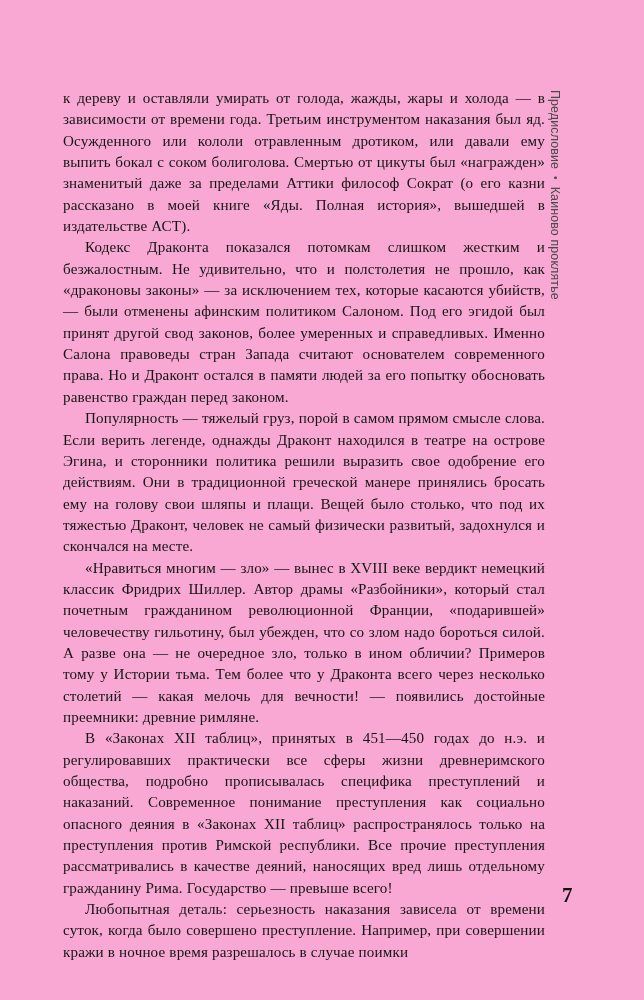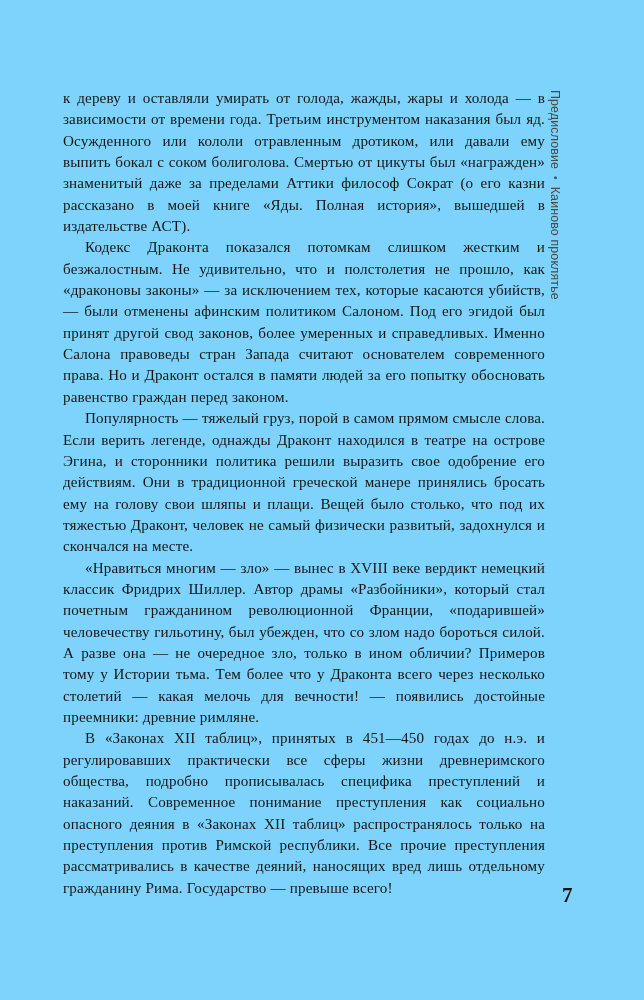--- a/index.html
+++ b/index.html
@@ -15,21 +15,21 @@
     position: relative;
     overflow: hidden;
     font-family: "Liberation Serif", "DejaVu Serif", serif;
     color: #151515;
     -webkit-font-smoothing: antialiased;
   }
 
   .page {
     position: absolute;
     inset: 0;
-    background: #7dd3fc;
+    background: #f9a8d4;
   }
 
   
   .text-column {
     position: absolute;
     left: 63px;
     top: 88px;
     width: 482px;
   }
 
@@ -91,20 +91,21 @@
 <body>
 
 <div class="page">
 
   <div class="text-column">
     <p class="para no-indent">к дереву и оставляли умирать от голода, жажды, жары и холода — в зависимости от времени года. Третьим инструментом наказания был яд. Осужденного или кололи отравленным дротиком, или давали ему выпить бокал с соком болиголова. Смертью от цикуты был «награжден» знаменитый даже за пределами Аттики философ Сократ (о его казни рассказано в моей книге «Яды. Полная история», вышедшей в издательстве АСТ).</p>
     <p class="para">Кодекс Драконта показался потомкам слишком жестким и безжалостным. Не удивительно, что и полстолетия не прошло, как «драконовы законы» — за исключением тех, которые касаются убийств, — были отменены афинским политиком Салоном. Под его эгидой был принят другой свод законов, более умеренных и справедливых. Именно Салона правоведы стран Запада считают основателем современного права. Но и Драконт остался в памяти людей за его попытку обосновать равенство граждан перед законом.</p>
     <p class="para">Популярность — тяжелый груз, порой в самом прямом смысле слова. Если верить легенде, однажды Драконт находился в театре на острове Эгина, и сторонники политика решили выразить свое одобрение его действиям. Они в традиционной греческой манере принялись бросать ему на голову свои шляпы и плащи. Вещей было столько, что под их тяжестью Драконт, человек не самый физически развитый, задохнулся и скончался на месте.</p>
     <p class="para">«Нравиться многим — зло» — вынес в XVIII веке вердикт немецкий классик Фридрих Шиллер. Автор драмы «Разбойники», который стал почетным гражданином революционной Франции, «подарившей» человечеству гильотину, был убежден, что со злом надо бороться силой. А разве она — не очередное зло, только в ином обличии? Примеров тому у Истории тьма. Тем более что у Драконта всего через несколько столетий — какая мелочь для вечности! — появились достойные преемники: древние римляне.</p>
     <p class="para">В «Законах XII таблиц», принятых в 451—450 годах до н.э. и регулировавших практически все сферы жизни древнеримского общества, подробно прописывалась специфика преступлений и наказаний. Современное понимание преступления как социально опасного деяния в «Законах XII таблиц» распространялось только на преступления против Римской республики. Все прочие преступления рассматривались в качестве деяний, наносящих вред лишь отдельному гражданину Рима. Государство — превыше всего!</p>
+    <p class="para">Любопытная деталь: серьезность наказания зависела от времени суток, когда было совершено преступление. Например, при совершении кражи в ночное время разрешалось в случае поимки</p>
   </div>
 
   <div class="running-head">
     <span>Предисловие</span><span class="rh-sep">•</span><span>Каиново проклятье</span>
   </div>
 
   <div class="folio">7</div>
 
 </div>
 

